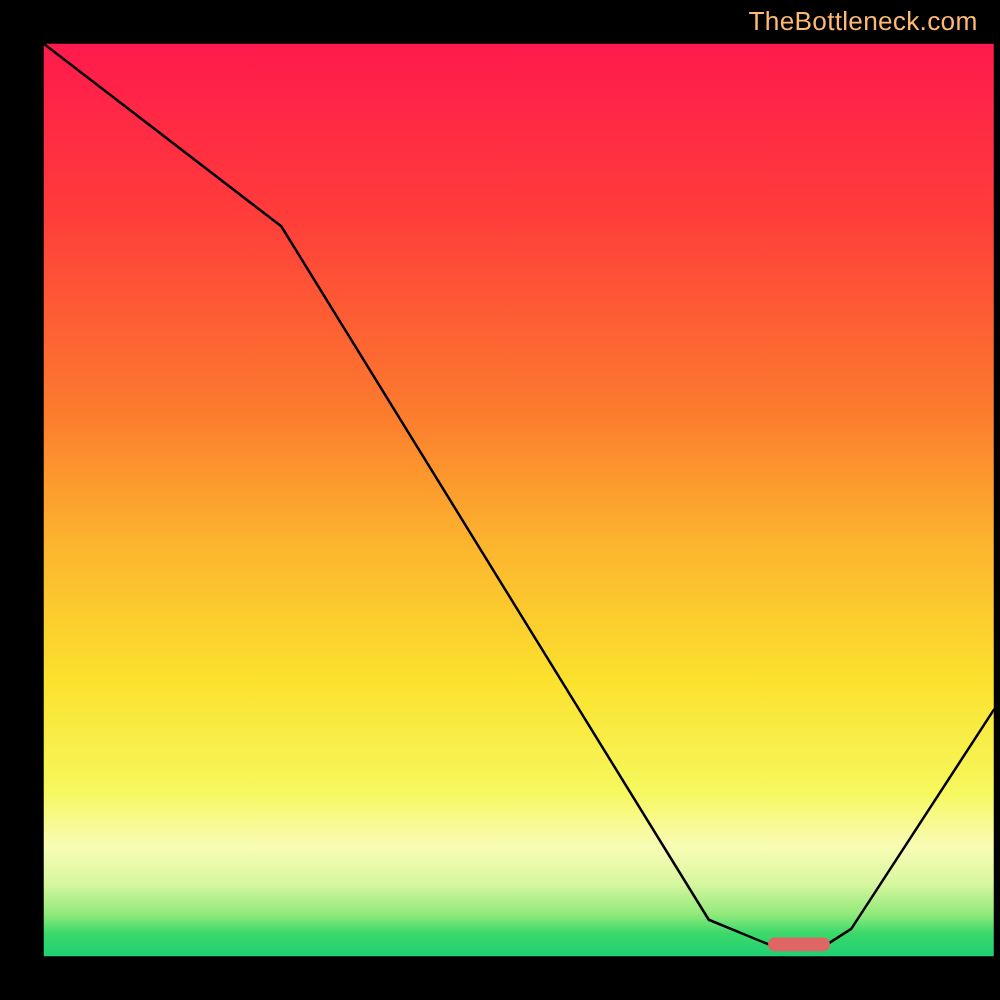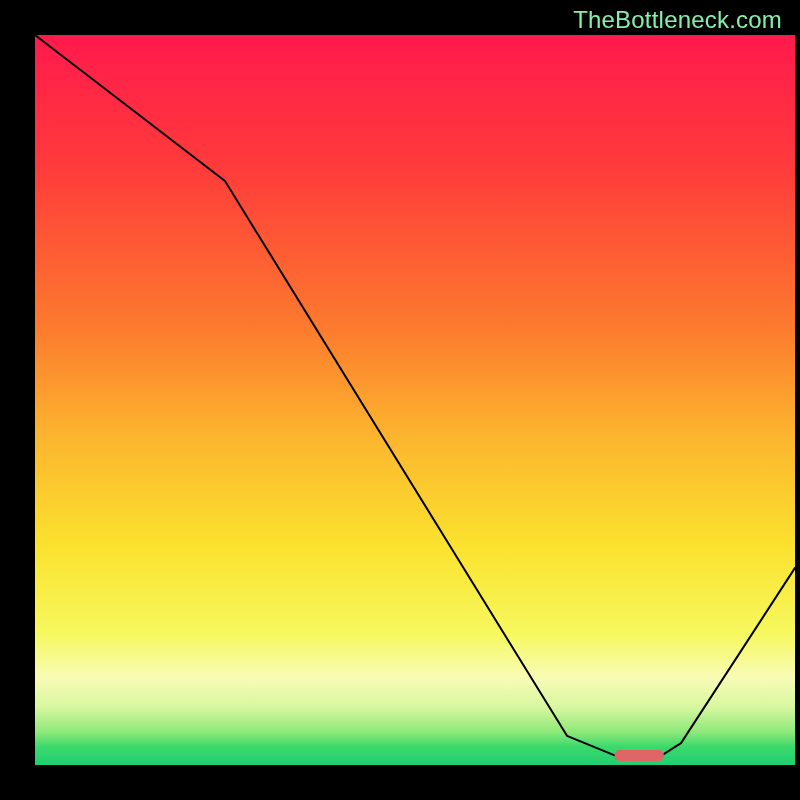--- a/index.html
+++ b/index.html
@@ -18,22 +18,22 @@
     position: absolute;
     top: 0;
     left: 0;
     width: 800px;
     height: 800px;
   }
   .watermark {
     position: absolute;
     top: 6px;
     right: 18px;
-    color: #86efac;
-    font-size: 24px;
+    color: #fdba74;
+    font-size: 21px;
     font-weight: 500;
     letter-spacing: 0.2px;
     z-index: 10;
   }
 </style>
 </head>
 <body>
 
 <div class="canvas-wrap">
   <svg width="800" height="800" viewBox="0 0 800 800">

